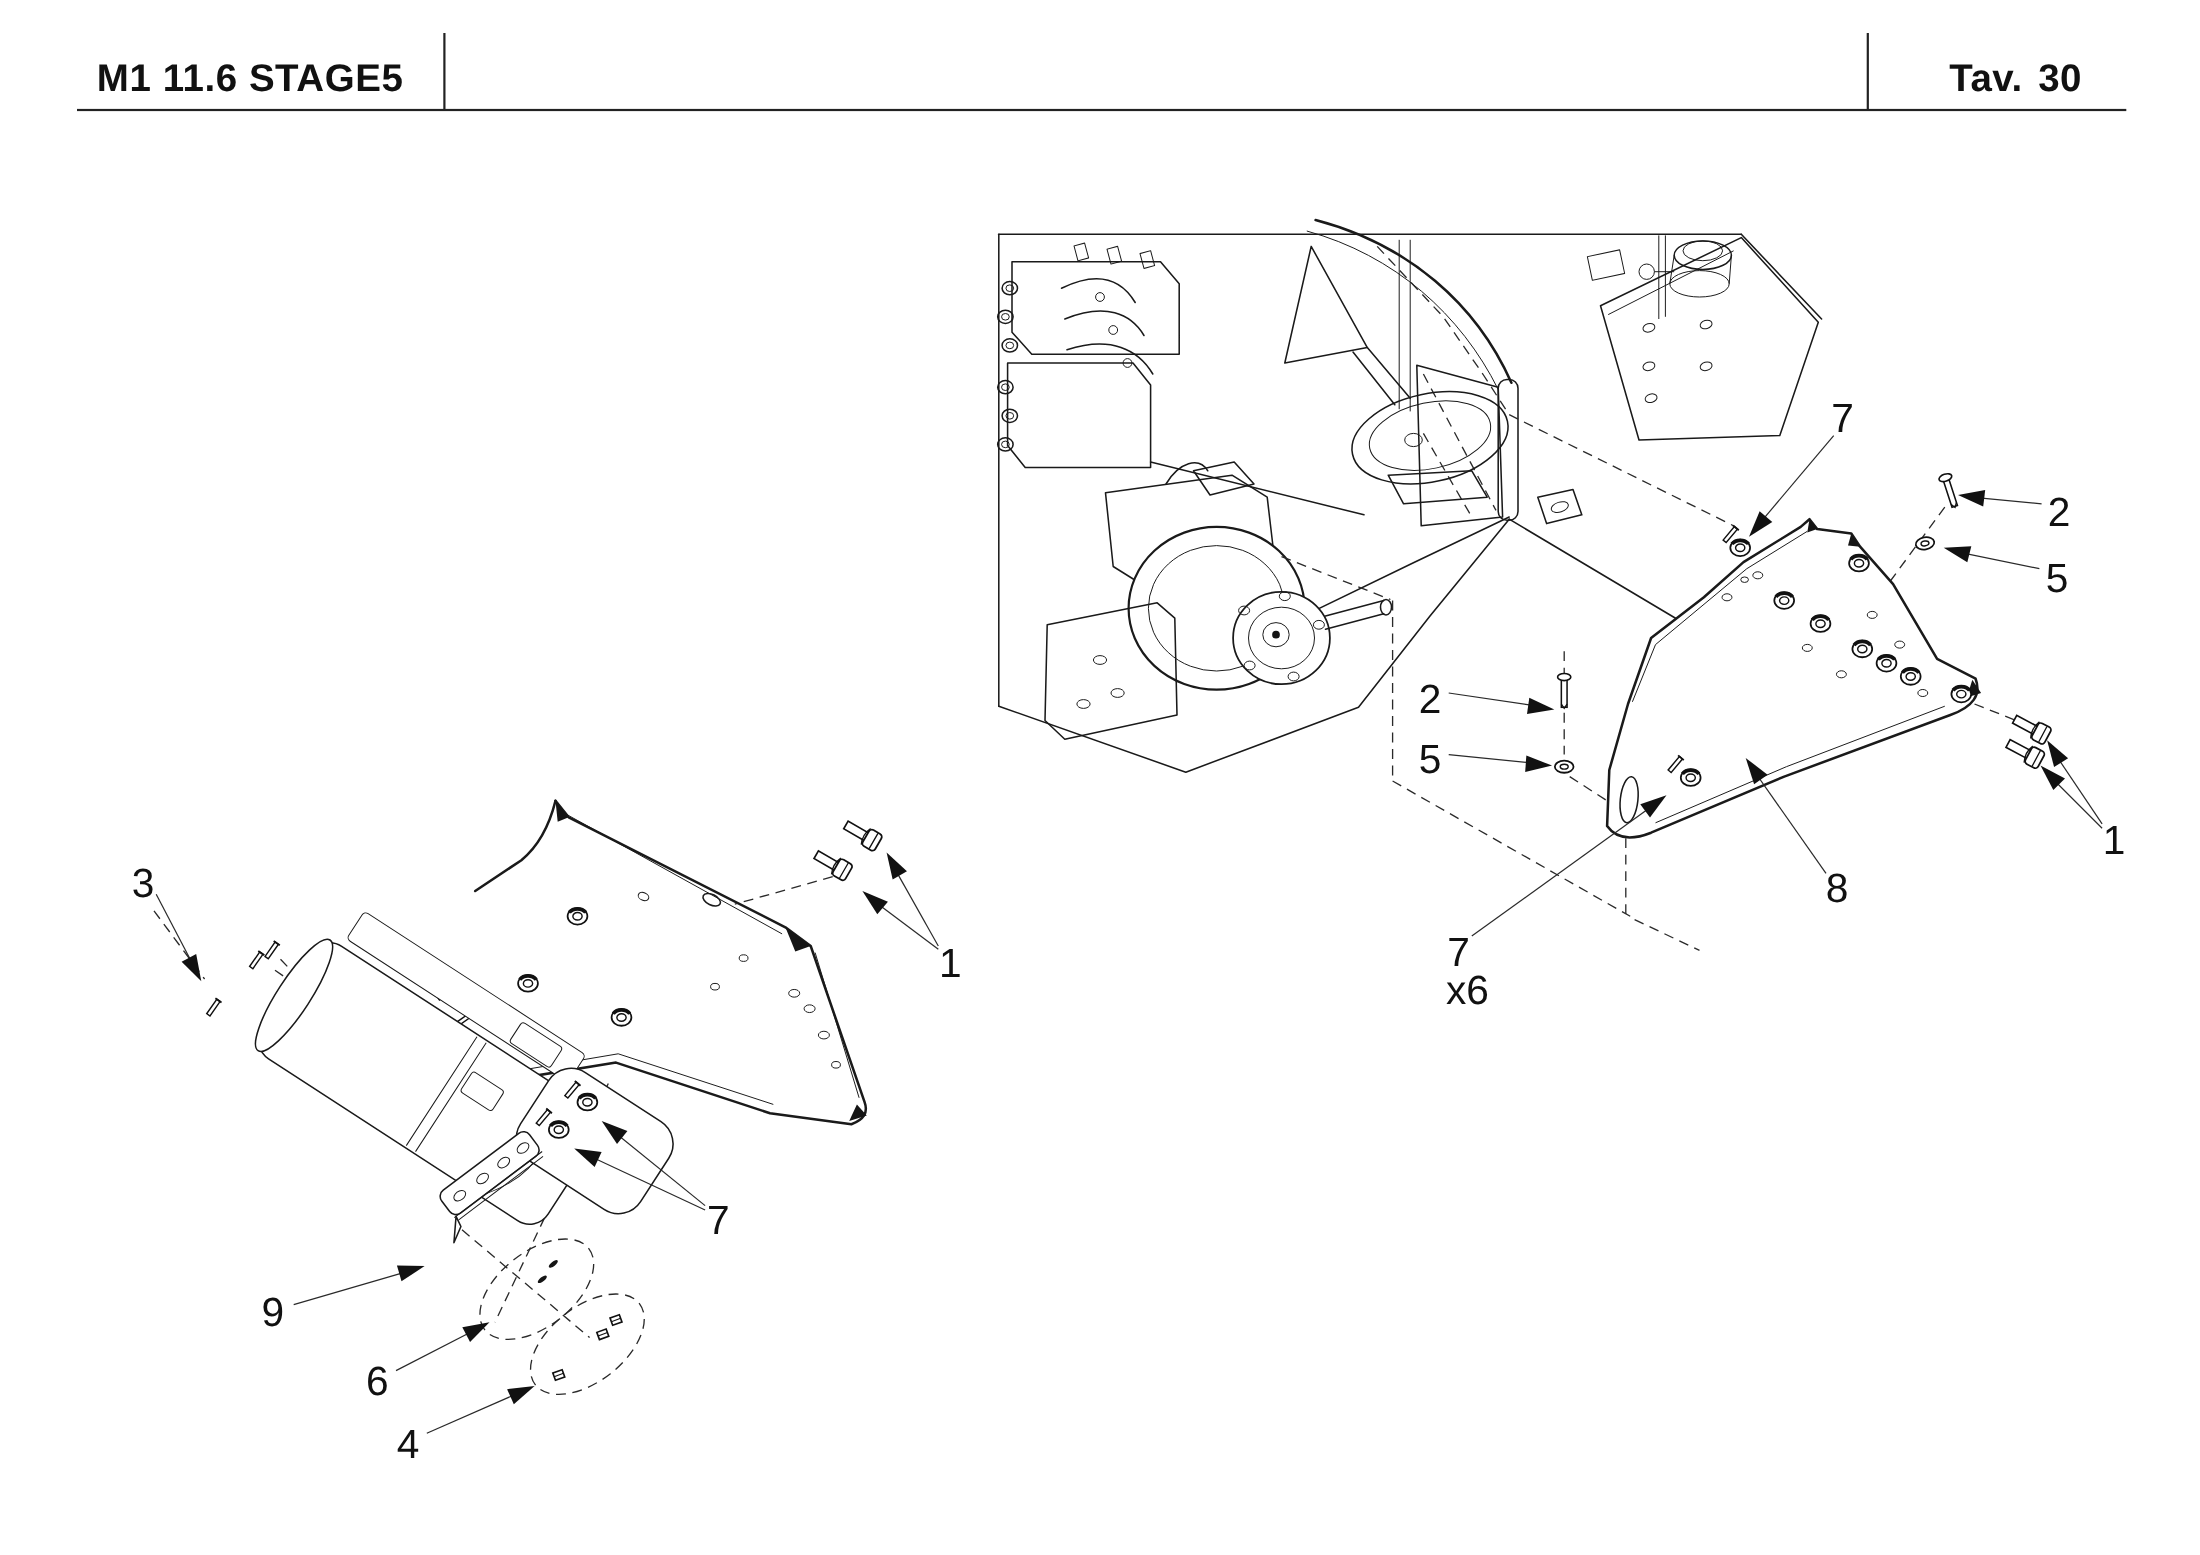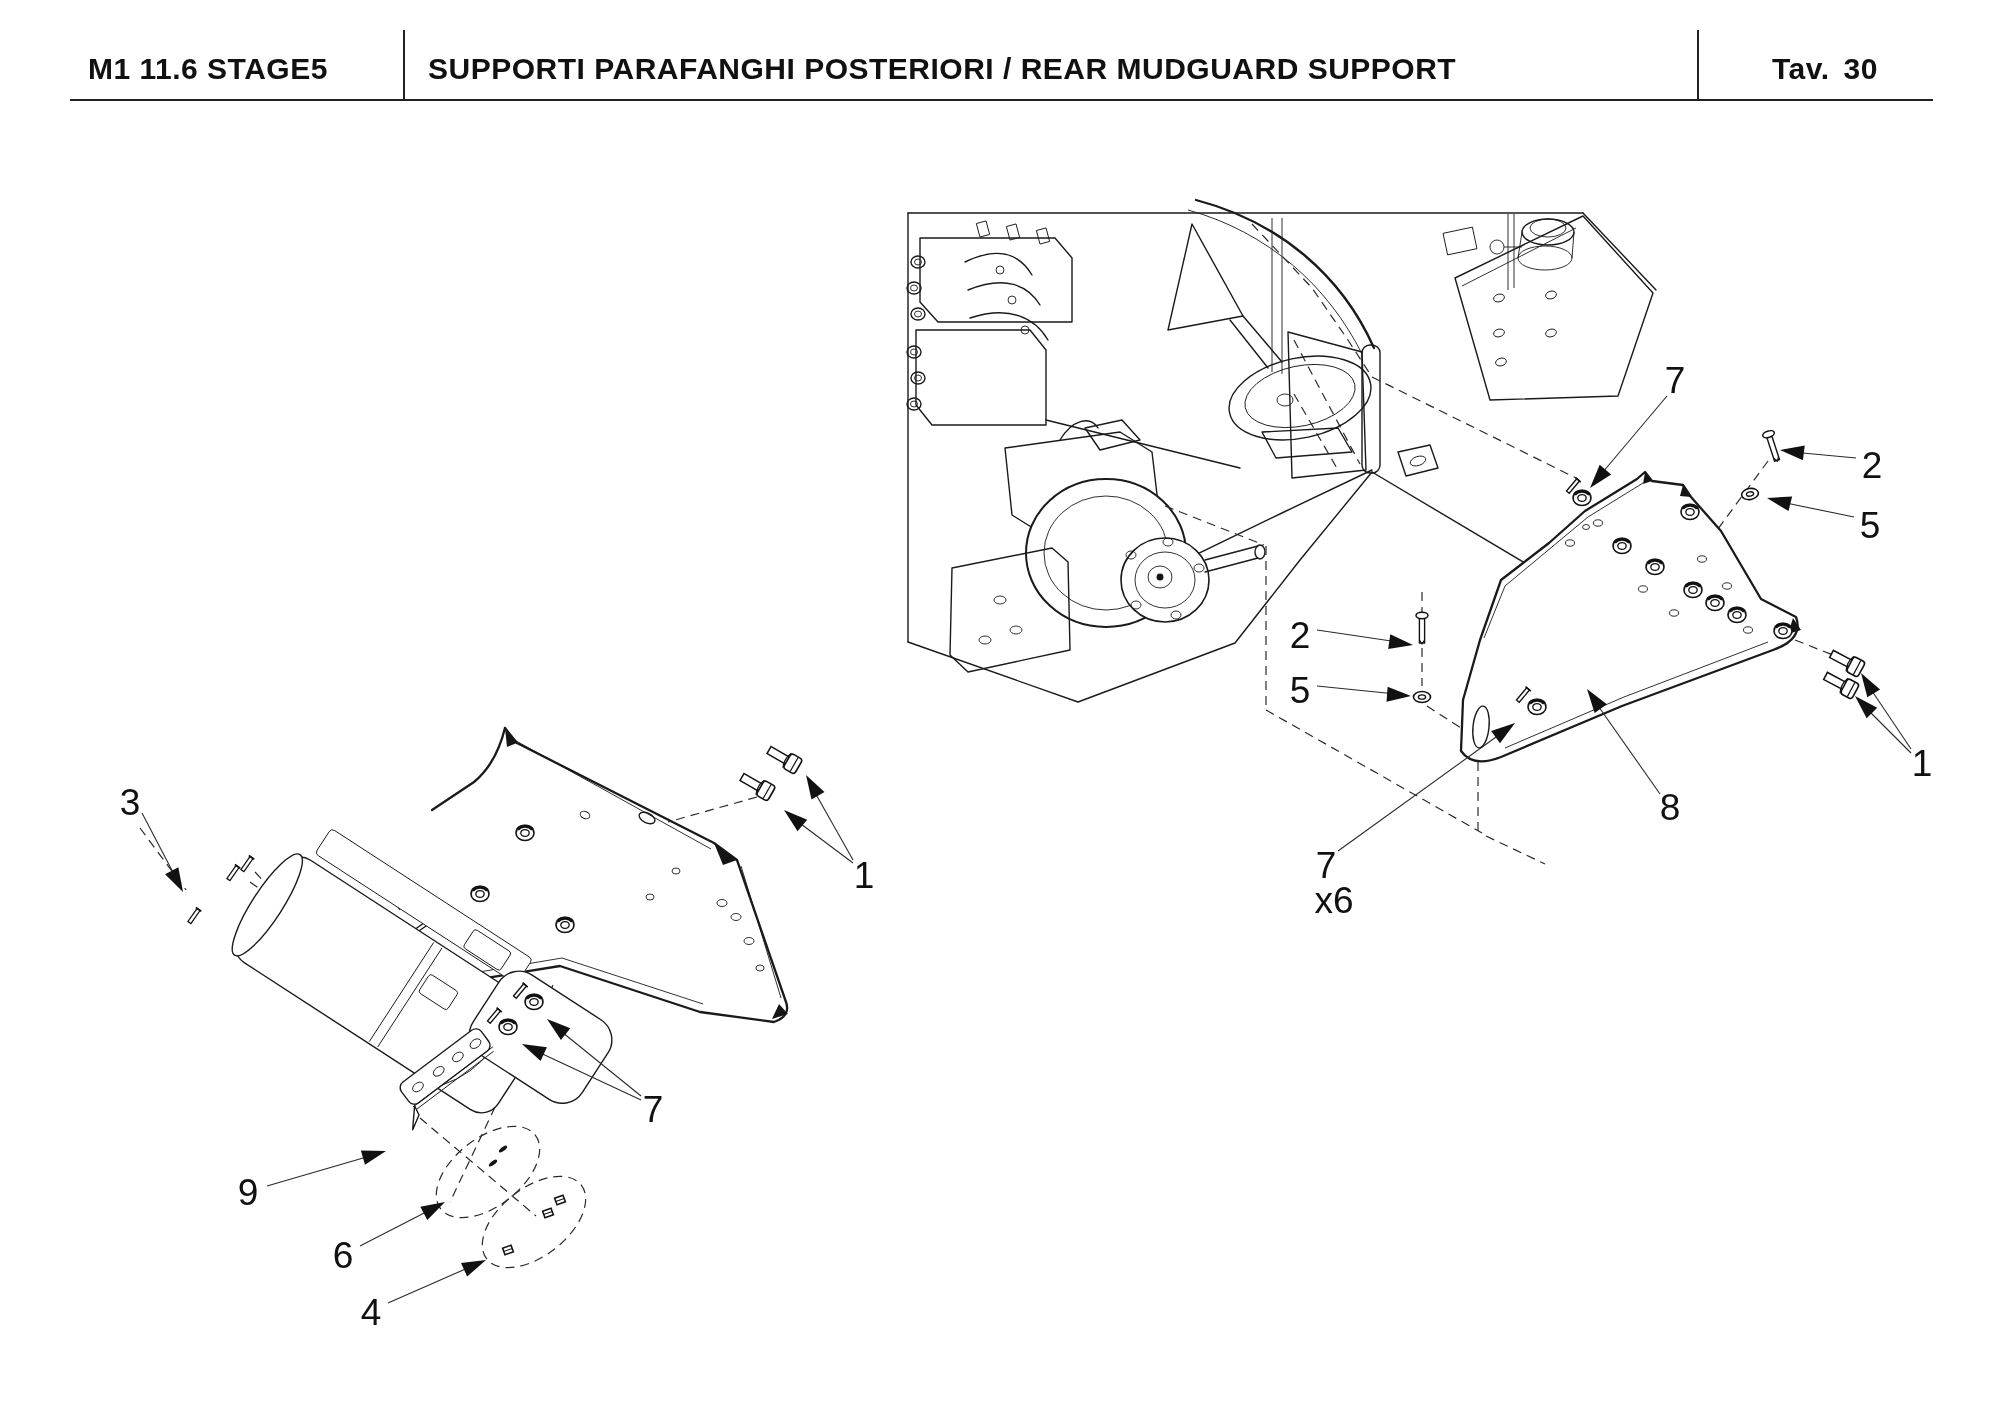--- a/index.html
+++ b/index.html
@@ -1,18 +1,18 @@
 <!DOCTYPE html>
 <html><head>
 <meta charset="utf-8">
 <style>
   html,body{margin:0;padding:0;background:#fff;}
   #page{position:relative;width:2000px;height:1414px;background:#fff;overflow:hidden;
         font-family:"Liberation Sans",sans-serif;}
-  .hdr-text{position:absolute;top:52px;font-size:30px;font-weight:bold;color:#111;
+  .hdr-text{position:absolute;top:52px;font-size:35px;font-weight:bold;color:#111;
             white-space:nowrap;letter-spacing:0.5px;}
   #hdr-model{left:88px;}
   #hdr-title{left:428px;}
   #hdr-tav{left:1724px;margin-left:48px;}
   #hdr-tav .gap{display:inline-block;width:14px;}
   .vrule{position:absolute;top:30px;height:70px;width:2px;background:#222;}
   #vrule1{left:403px;}
   #vrule2{left:1697px;}
   #hrule{position:absolute;left:70px;top:99px;width:1863px;height:2px;background:#222;}
   svg{position:absolute;left:0;top:0;}
@@ -24,21 +24,20 @@
   .dash{fill:none;stroke:#2a2a2a;stroke-width:1.2;stroke-dasharray:9 6;stroke-linecap:butt;}
   .ldr{fill:none;stroke:#2a2a2a;stroke-width:1.1;}
   .callout-num{font-family:"Liberation Sans",sans-serif;font-size:37px;fill:#111;text-anchor:middle;}
 </style>
 </head>
 <body>
 
 <div id="page">
 
   <div class="hdr-text" id="hdr-model">M1 11.6 STAGE5</div>
-  <div class="hdr-text" id="hdr-title">SUPPORTI PARAFANGHI POSTERIORI / REAR MUDGUARD SUPPORT</div>
   <div class="hdr-text" id="hdr-tav"><span>Tav.</span><span class="gap"></span><span>30</span></div>
   <div class="vrule" id="vrule1"></div>
   <div class="vrule" id="vrule2"></div>
   <div id="hrule"></div>
 
   <svg width="2000" height="1414" viewBox="0 0 2000 1414">
     <defs>
       <g id="arr">
           <polygon points="0,0 -24,7.5 -24,-7.5" fill="#111"></polygon>
         </g>

